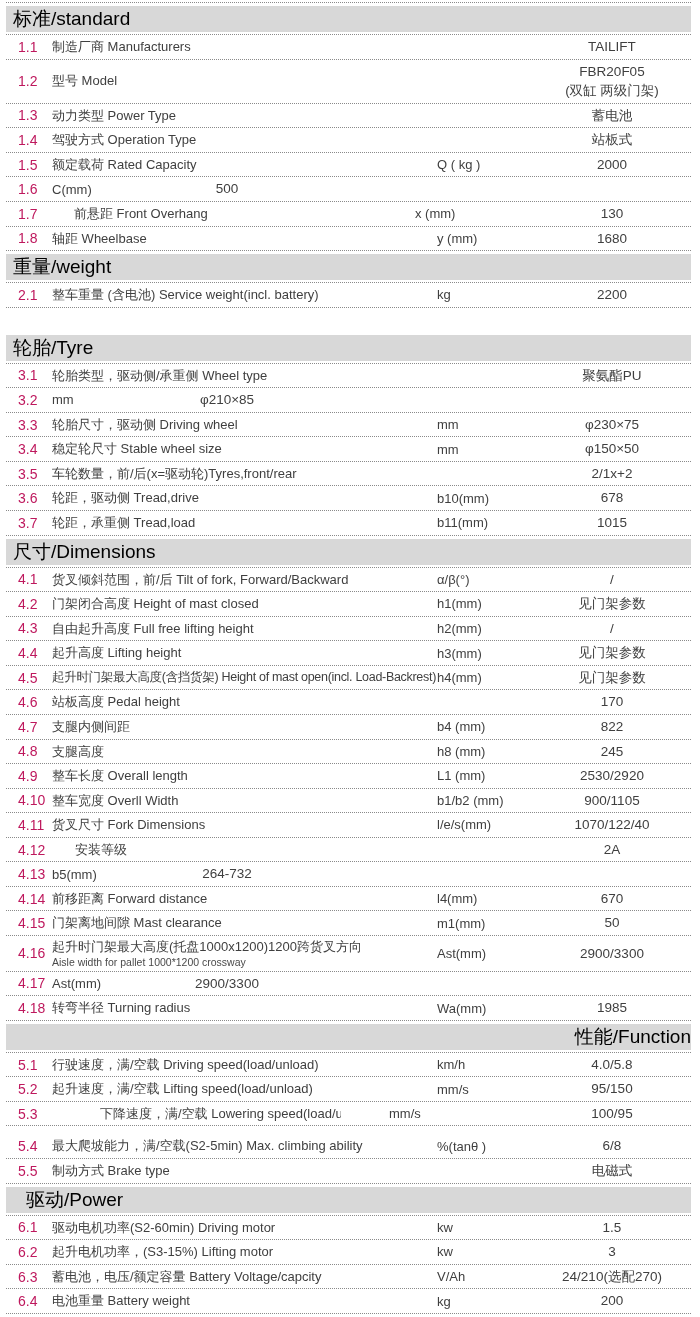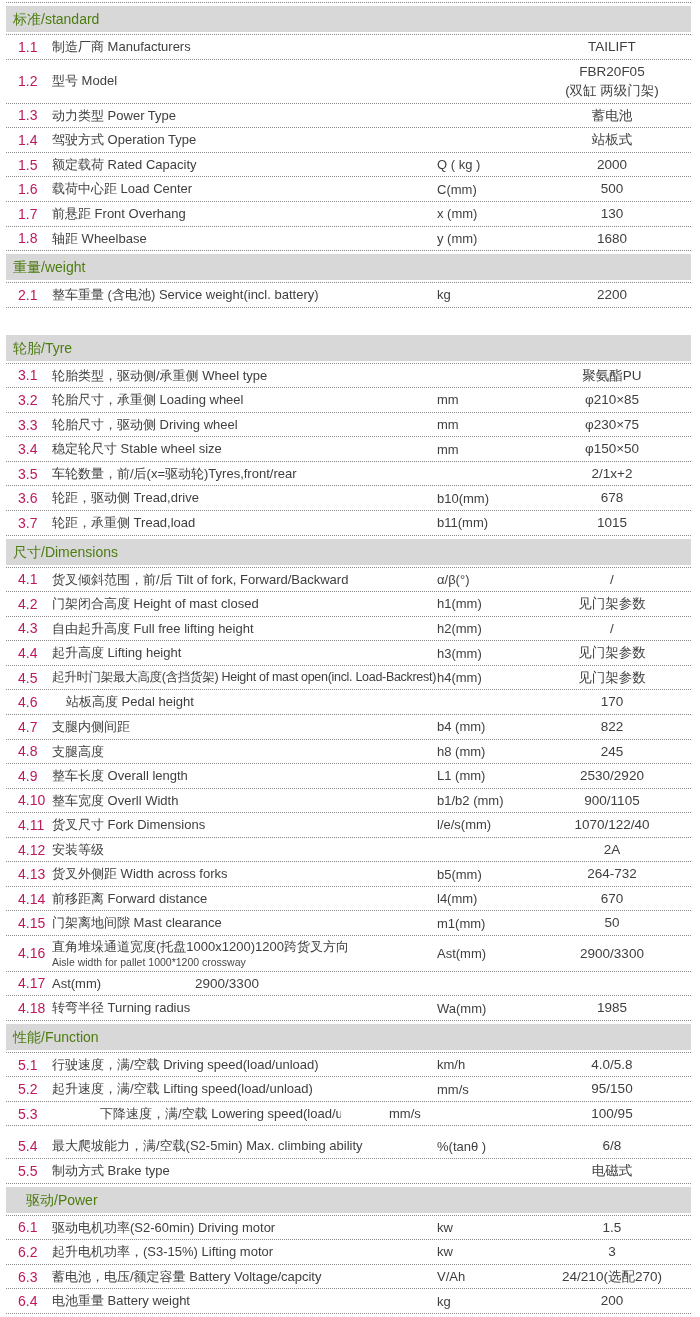--- a/index.html
+++ b/index.html
@@ -17,22 +17,22 @@
   }
   .section-header {
     border-bottom: 1px dotted #8a8a8a;
     padding: 3px 0 2px 0;
   }
   .section-header .bar {
     background: #d8d8d8;
     height: 26px;
     line-height: 26px;
     padding-left: 7px;
-    font-size: 14px;
-    color: #4d7c0f;
+    font-size: 19px;
+    color: #000000;
   }
   .row {
     display: flex;
     align-items: center;
     border-bottom: 1px dotted #8a8a8a;
     min-height: 24px;
     padding: 2px 0;
   }
   .cell-no {
     width: 46px;
@@ -137,32 +137,28 @@
     </div>
     <div class="cell-unit">Q ( kg )</div>
     <div class="cell-value">
       <div>2000</div>
 
     </div>
   </div>
 
   <div class="row" style="border-bottom-color: rgb(138, 138, 138);">
     <div class="cell-no">1.6</div>
-    <div class="cell-name">
-      <span class="main">载荷中心距 Load Center</span>
-
-    </div>
     <div class="cell-unit">C(mm)</div>
     <div class="cell-value">
       <div>500</div>
 
     </div>
   </div>
 
-  <div class="row" style="border-bottom-color: rgb(138, 138, 138);">
+  <div class="row" style="border-bottom-color: rgb(138, 138, 138); gap: 22px;">
     <div class="cell-no">1.7</div>
     <div class="cell-name">
       <span class="main">前悬距 Front Overhang</span>
 
     </div>
     <div class="cell-unit">x (mm)</div>
     <div class="cell-value">
       <div>130</div>
 
     </div>
@@ -216,24 +212,20 @@
     </div>
     <div class="cell-unit"></div>
     <div class="cell-value">
       <div>聚氨酯PU</div>
 
     </div>
   </div>
 
   <div class="row" style="border-bottom-color: rgb(138, 138, 138);">
     <div class="cell-no">3.2</div>
-    <div class="cell-name">
-      <span class="main">轮胎尺寸，承重侧 Loading wheel</span>
-
-    </div>
     <div class="cell-unit">mm</div>
     <div class="cell-value">
       <div>φ210×85</div>
 
     </div>
   </div>
 
   <div class="row" style="border-bottom-color: rgb(138, 138, 138);">
     <div class="cell-no">3.3</div>
     <div class="cell-name">
@@ -364,21 +356,21 @@
       <span class="main" style="font-size: 12.5px; letter-spacing: -0.3px;">起升时门架最大高度(含挡货架) Height of mast open(incl. Load-Backrest)</span>
 
     </div>
     <div class="cell-unit">h4(mm)</div>
     <div class="cell-value">
       <div>见门架参数</div>
 
     </div>
   </div>
 
-  <div class="row" style="border-bottom-color: rgb(138, 138, 138); gap: 14px;">
+  <div class="row" style="border-bottom-color: rgb(138, 138, 138);">
     <div class="cell-no">4.6</div>
     <div class="cell-name">
       <span class="main">站板高度 Pedal height</span>
 
     </div>
     <div class="cell-unit"></div>
     <div class="cell-value">
       <div>170</div>
 
     </div>
@@ -442,39 +434,35 @@
       <span class="main">货叉尺寸 Fork Dimensions</span>
 
     </div>
     <div class="cell-unit">l/e/s(mm)</div>
     <div class="cell-value">
       <div>1070/122/40</div>
 
     </div>
   </div>
 
-  <div class="row" style="border-bottom-color: rgb(138, 138, 138);">
+  <div class="row" style="border-bottom-color: rgb(138, 138, 138); gap: 23px;">
     <div class="cell-no">4.12</div>
     <div class="cell-name">
       <span class="main">安装等级</span>
 
     </div>
     <div class="cell-unit"></div>
     <div class="cell-value">
       <div>2A</div>
 
     </div>
   </div>
 
   <div class="row" style="border-bottom-color: rgb(138, 138, 138);">
     <div class="cell-no">4.13</div>
-    <div class="cell-name">
-      <span class="main">货叉外侧距 Width across forks</span>
-
-    </div>
     <div class="cell-unit">b5(mm)</div>
     <div class="cell-value">
       <div>264-732</div>
 
     </div>
   </div>
 
   <div class="row" style="border-bottom-color: rgb(138, 138, 138);">
     <div class="cell-no">4.14</div>
     <div class="cell-name">
@@ -497,21 +485,21 @@
     <div class="cell-unit">m1(mm)</div>
     <div class="cell-value">
       <div>50</div>
 
     </div>
   </div>
 
   <div class="row" style="border-bottom-color: rgb(138, 138, 138);">
     <div class="cell-no">4.16</div>
     <div class="cell-name">
-      <span class="main">直角堆垛通道宽度(托盘1000x1200)1200跨货叉方向</span>
+      <span class="main">起升时门架最大高度(托盘1000x1200)1200跨货叉方向</span>
       <span class="sub">Aisle width for pallet 1000*1200 crossway</span>
     </div>
     <div class="cell-unit">Ast(mm)</div>
     <div class="cell-value">
       <div>2900/3300</div>
 
     </div>
   </div>
 
   <div class="row" style="border-bottom-color: rgb(138, 138, 138);">
@@ -532,21 +520,21 @@
     <div class="cell-unit">Wa(mm)</div>
     <div class="cell-value">
       <div>1985</div>
 
     </div>
   </div>
 </div>
   </div>
 
   <div>
-    <div class="section-header" style="border-bottom-color: rgb(138, 138, 138);">
+    <div class="section-header" style="border-bottom-color: rgb(138, 138, 138); text-align: right;">
       <div class="bar" style="background: rgb(216, 216, 216);">性能/Function</div>
     </div>
     <div>
   <div class="row" style="border-bottom-color: rgb(138, 138, 138);">
     <div class="cell-no">5.1</div>
     <div class="cell-name">
       <span class="main">行驶速度，满/空载 Driving speed(load/unload)</span>
 
     </div>
     <div class="cell-unit">km/h</div>

